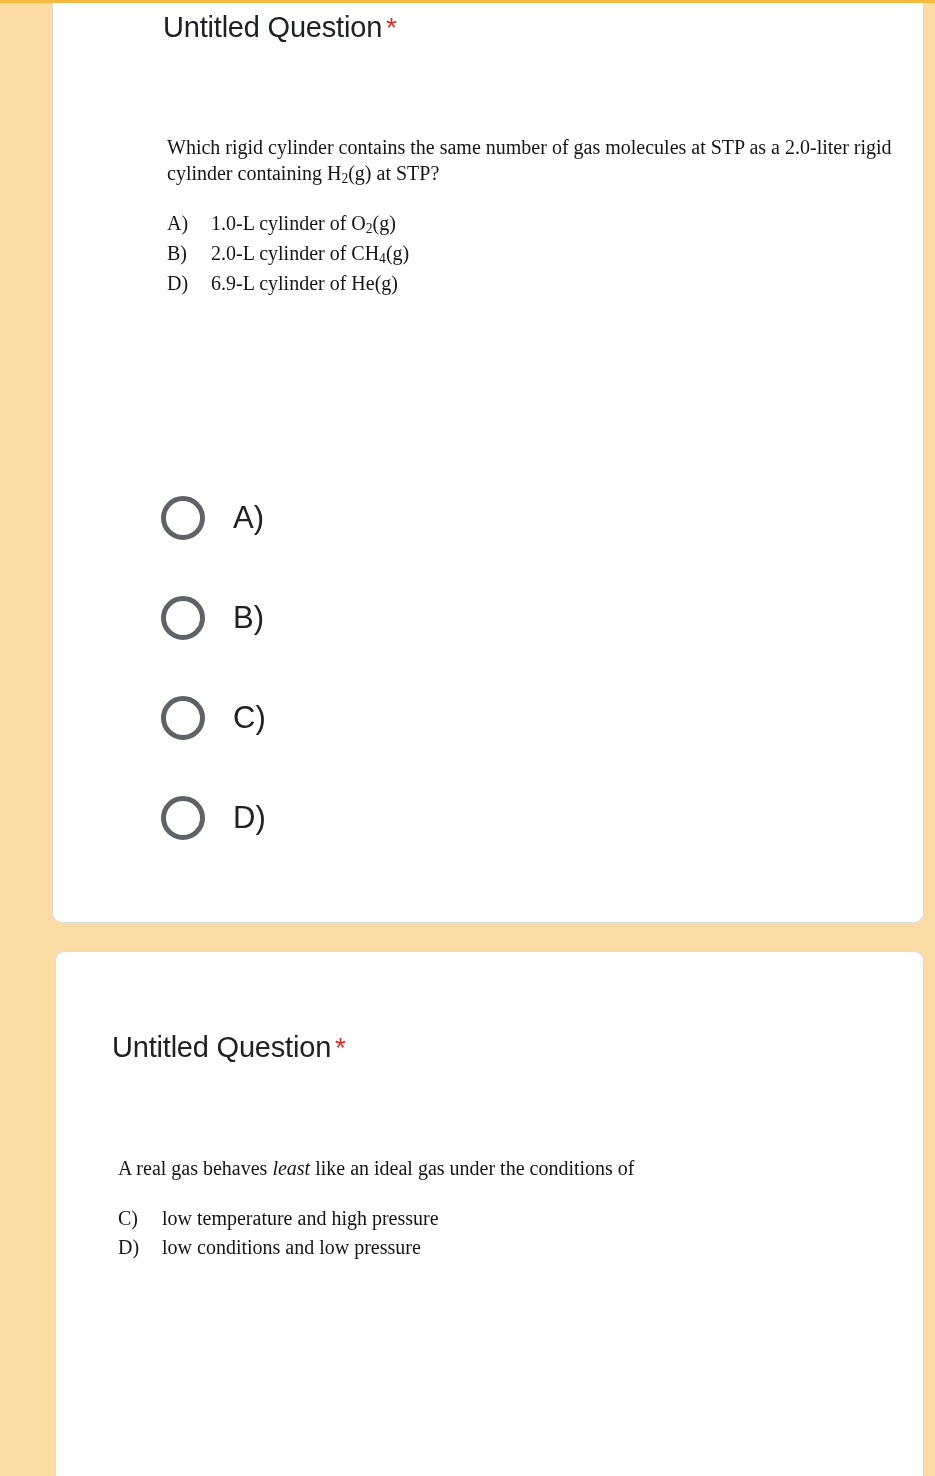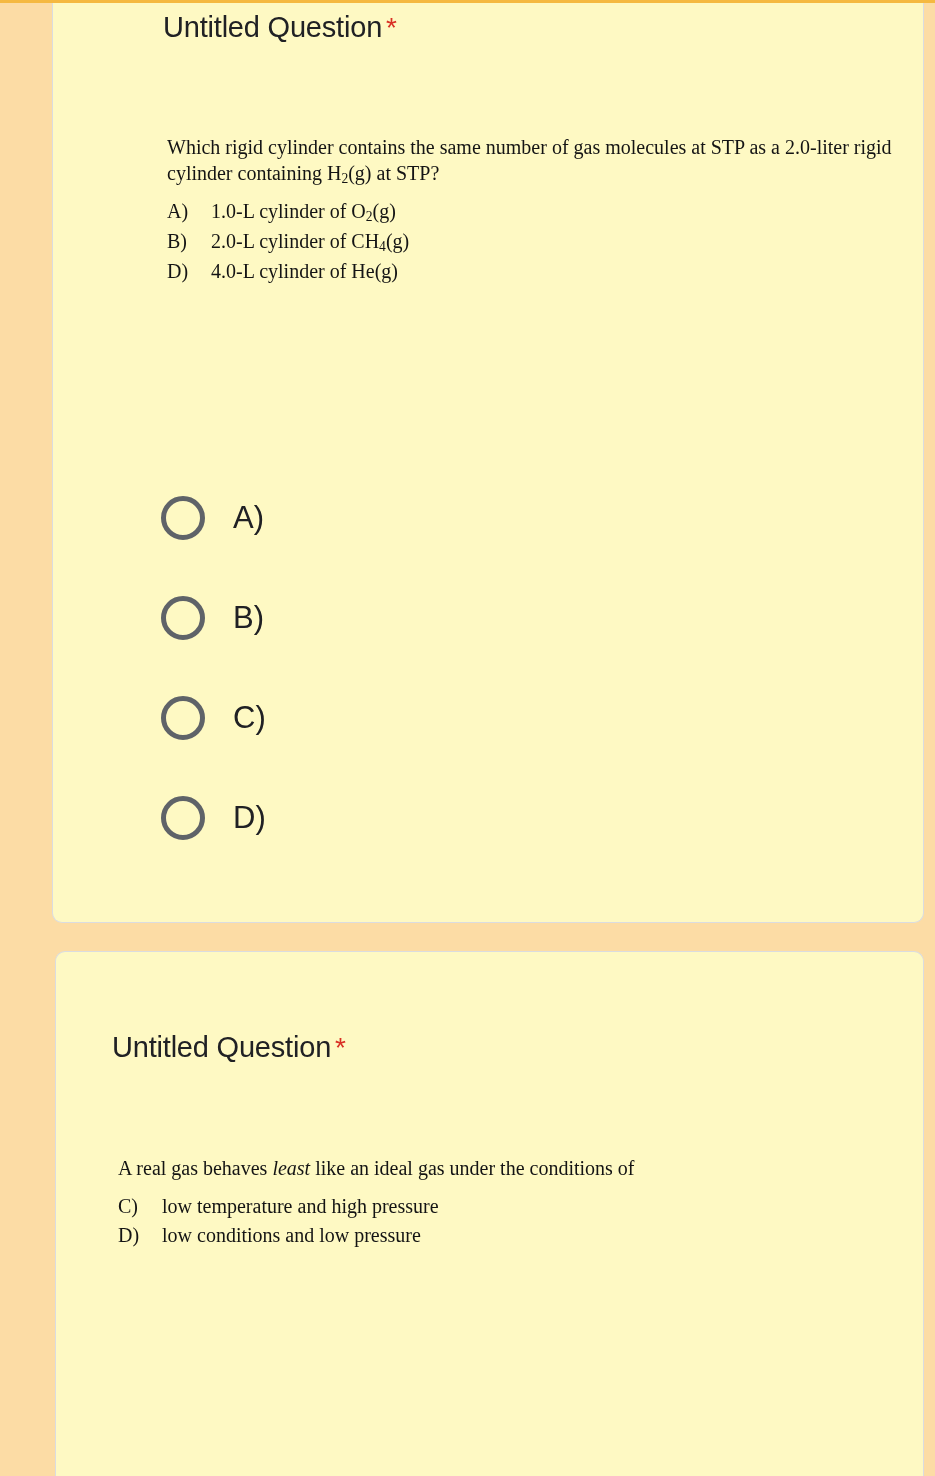--- a/index.html
+++ b/index.html
@@ -29,21 +29,21 @@
     position: absolute;
     top: 0;
     left: 0;
     width: 935px;
     height: 1476px;
   }
 
   
   .card {
     position: absolute;
-    background: #fef9c3;
+    background: #ffffff;
     border: 1px solid #dadce0;
     box-sizing: border-box;
   }
 
   .card-one {
     left: 52px;
     top: 3px;
     width: 872px;
     height: 920px;
     border-top: none;
@@ -83,21 +83,21 @@
     color: #141414;
     font-size: 20px;
     line-height: 1.29;
   }
   .q-image .stem {
     display: block;
     width: 760px;
   }
   .q-image .opts {
     display: block;
-    margin-top: 10px;
+    margin-top: 22px;
   }
   .q-image .opt-line {
     display: block;
     white-space: nowrap;
     line-height: 1.47;
   }
   .q-image .opt-line .lbl {
     display: inline-block;
     width: 44px;
   }
@@ -152,21 +152,21 @@
     <div class="q-image" style="left:114px; top:132px;">
       <span class="stem">Which rigid cylinder contains the same number of gas molecules at STP as a 2.0-liter rigid cylinder containing H<sub>2</sub>(g) at STP?</span>
       <span class="opts">
         <span class="opt-line">
           <span class="lbl">A)</span><span>1.0-L cylinder of O<sub>2</sub>(g)</span>
         </span>
         <span class="opt-line">
           <span class="lbl">B)</span><span>2.0-L cylinder of CH<sub>4</sub>(g)</span>
         </span>
         <span class="opt-line">
-          <span class="lbl">D)</span><span>4.0-L cylinder of He(g)</span>
+          <span class="lbl">D)</span><span>6.9-L cylinder of He(g)</span>
         </span>
       </span>
     </div>
 
     <div class="choices">
       <div class="choice-row">
         <span class="radio"></span>
         <span class="choice-label">A)</span>
       </div>
       <div class="choice-row">

